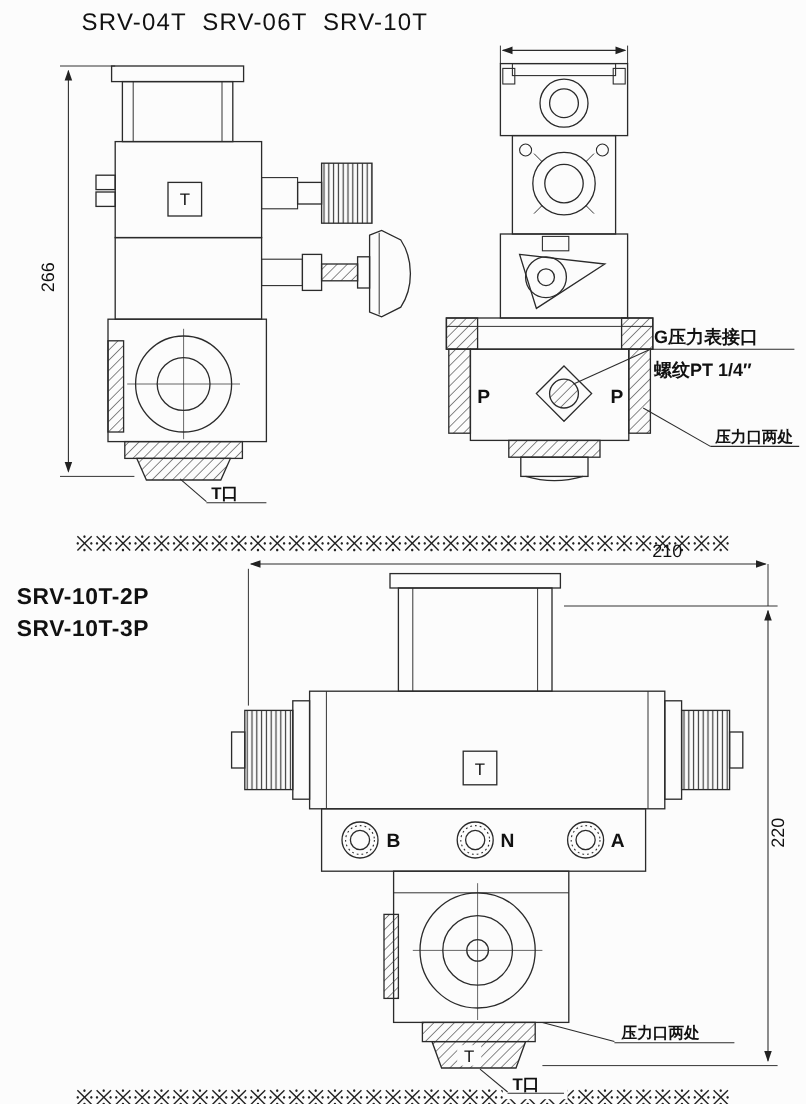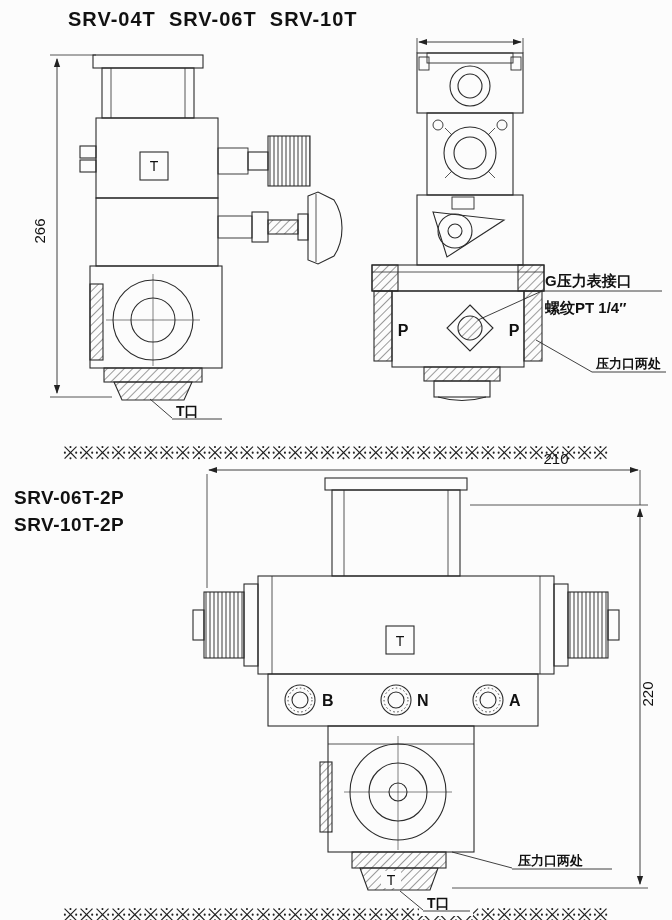--- a/index.html
+++ b/index.html
@@ -3,21 +3,21 @@
 <meta charset="utf-8">
 <style>
   html,body{margin:0;padding:0}
   body{
     width:672px;height:920px;position:relative;overflow:hidden;
     background:#fcfcfc;color:#111;
     font-family:"Liberation Sans", sans-serif;
   }
   .abs{position:absolute}
   .title-top{
-    left:68px;top:8px;font-size:20px;font-weight:700;
+    left:68px;top:8px;font-size:20px;font-weight:400;
     letter-spacing:1px;white-space:pre;
   }
   .divider{
     left:0;width:672px;font-size:18px;letter-spacing:1px;color:#222;
     white-space:nowrap;overflow:hidden;text-align:center;
   }
   .divider.top{top:440px}
   .divider.bottom{top:902px}
   .model-list{left:14px;top:484px}
   .model-list div{font-size:19px;font-weight:600;line-height:27px;letter-spacing:.5px}
@@ -32,22 +32,22 @@
 </head>
 <body>
 
 <div class="abs title-top">SRV-04T  SRV-06T  SRV-10T</div>
 
 <div class="abs divider top">※※※※※※※※※※※※※※※※※※※※※※※※※※※※※※※※※※</div>
 
 <div class="abs divider bottom">※※※※※※※※※※※※※※※※※※※※※※※※※※※※※※※※※※</div>
 
 <div class="abs model-list">
-  <div>SRV-06T-2P</div>
   <div>SRV-10T-2P</div>
+  <div>SRV-10T-3P</div>
 </div>
 
 <svg viewBox="0 36 672 410" width="672" height="410" style="top:36px">
   <defs>
     <pattern id="hatchA" patternUnits="userSpaceOnUse" width="6" height="6" patternTransform="rotate(45)">
       <line x1="0" y1="0" x2="0" y2="6" stroke="#3a3a3a" stroke-width="1"></line>
     </pattern>
     <pattern id="knurlA" patternUnits="userSpaceOnUse" width="4" height="10">
       <line x1="2" y1="0" x2="2" y2="10" stroke="#3a3a3a" stroke-width="1"></line>
     </pattern>

